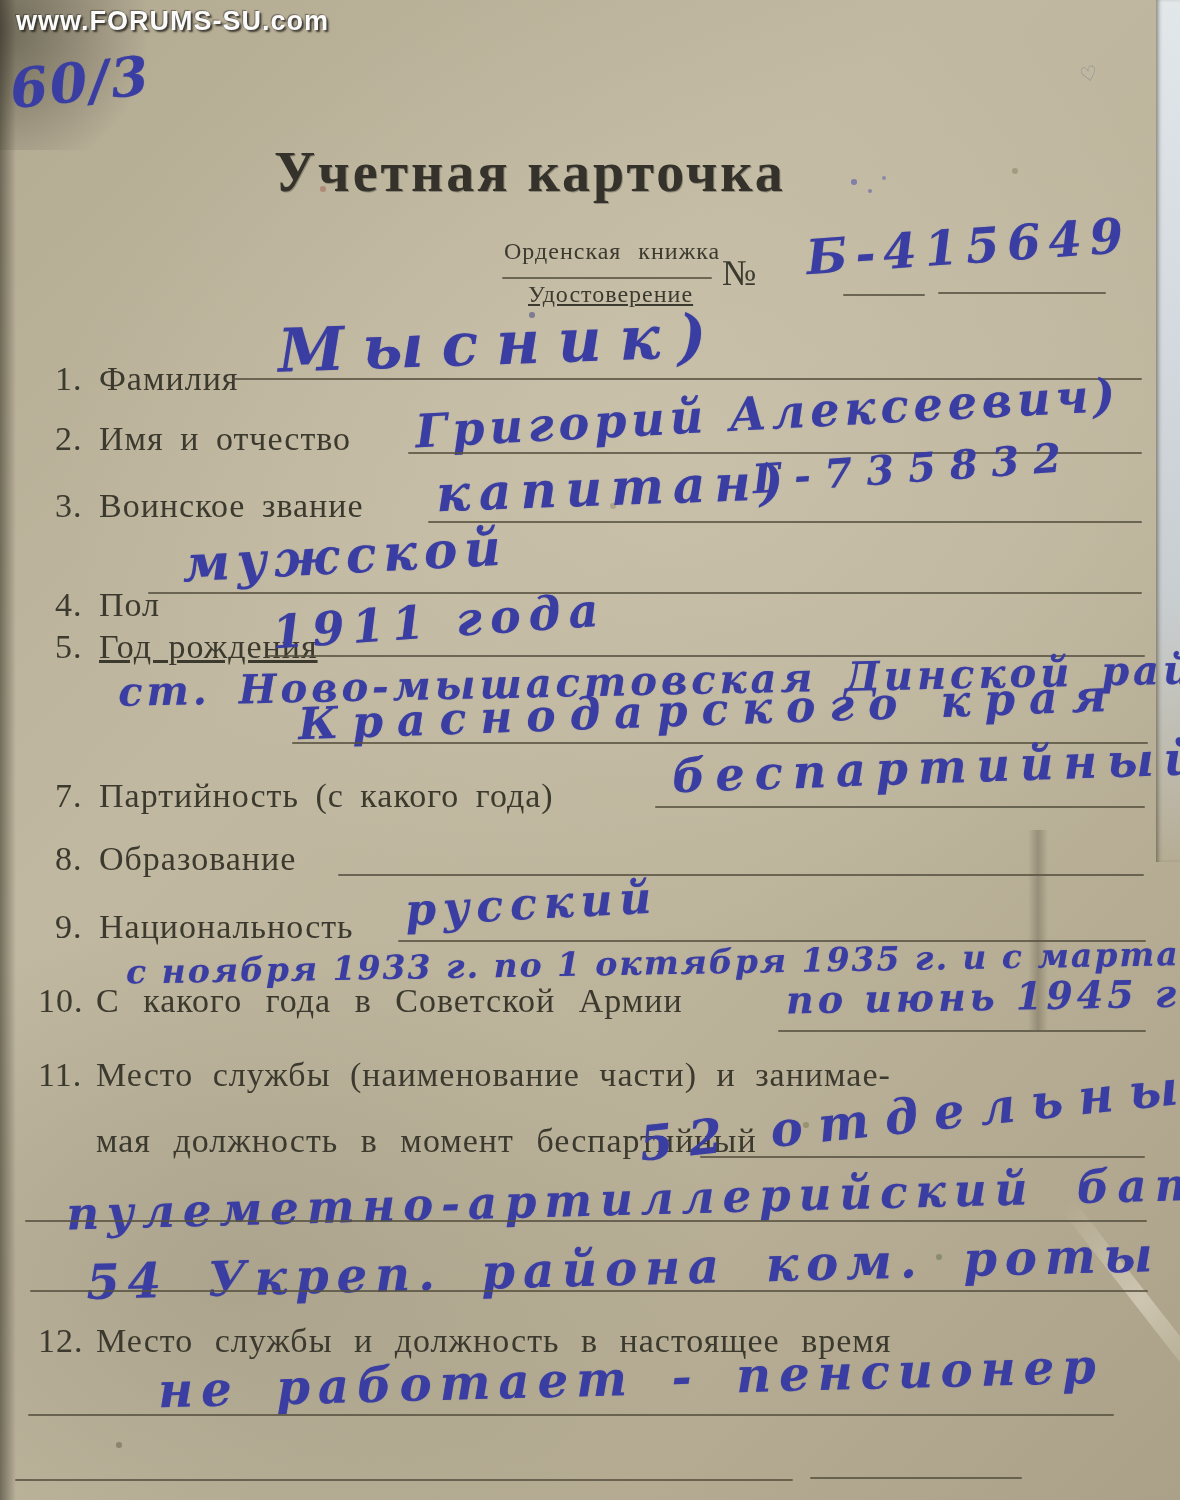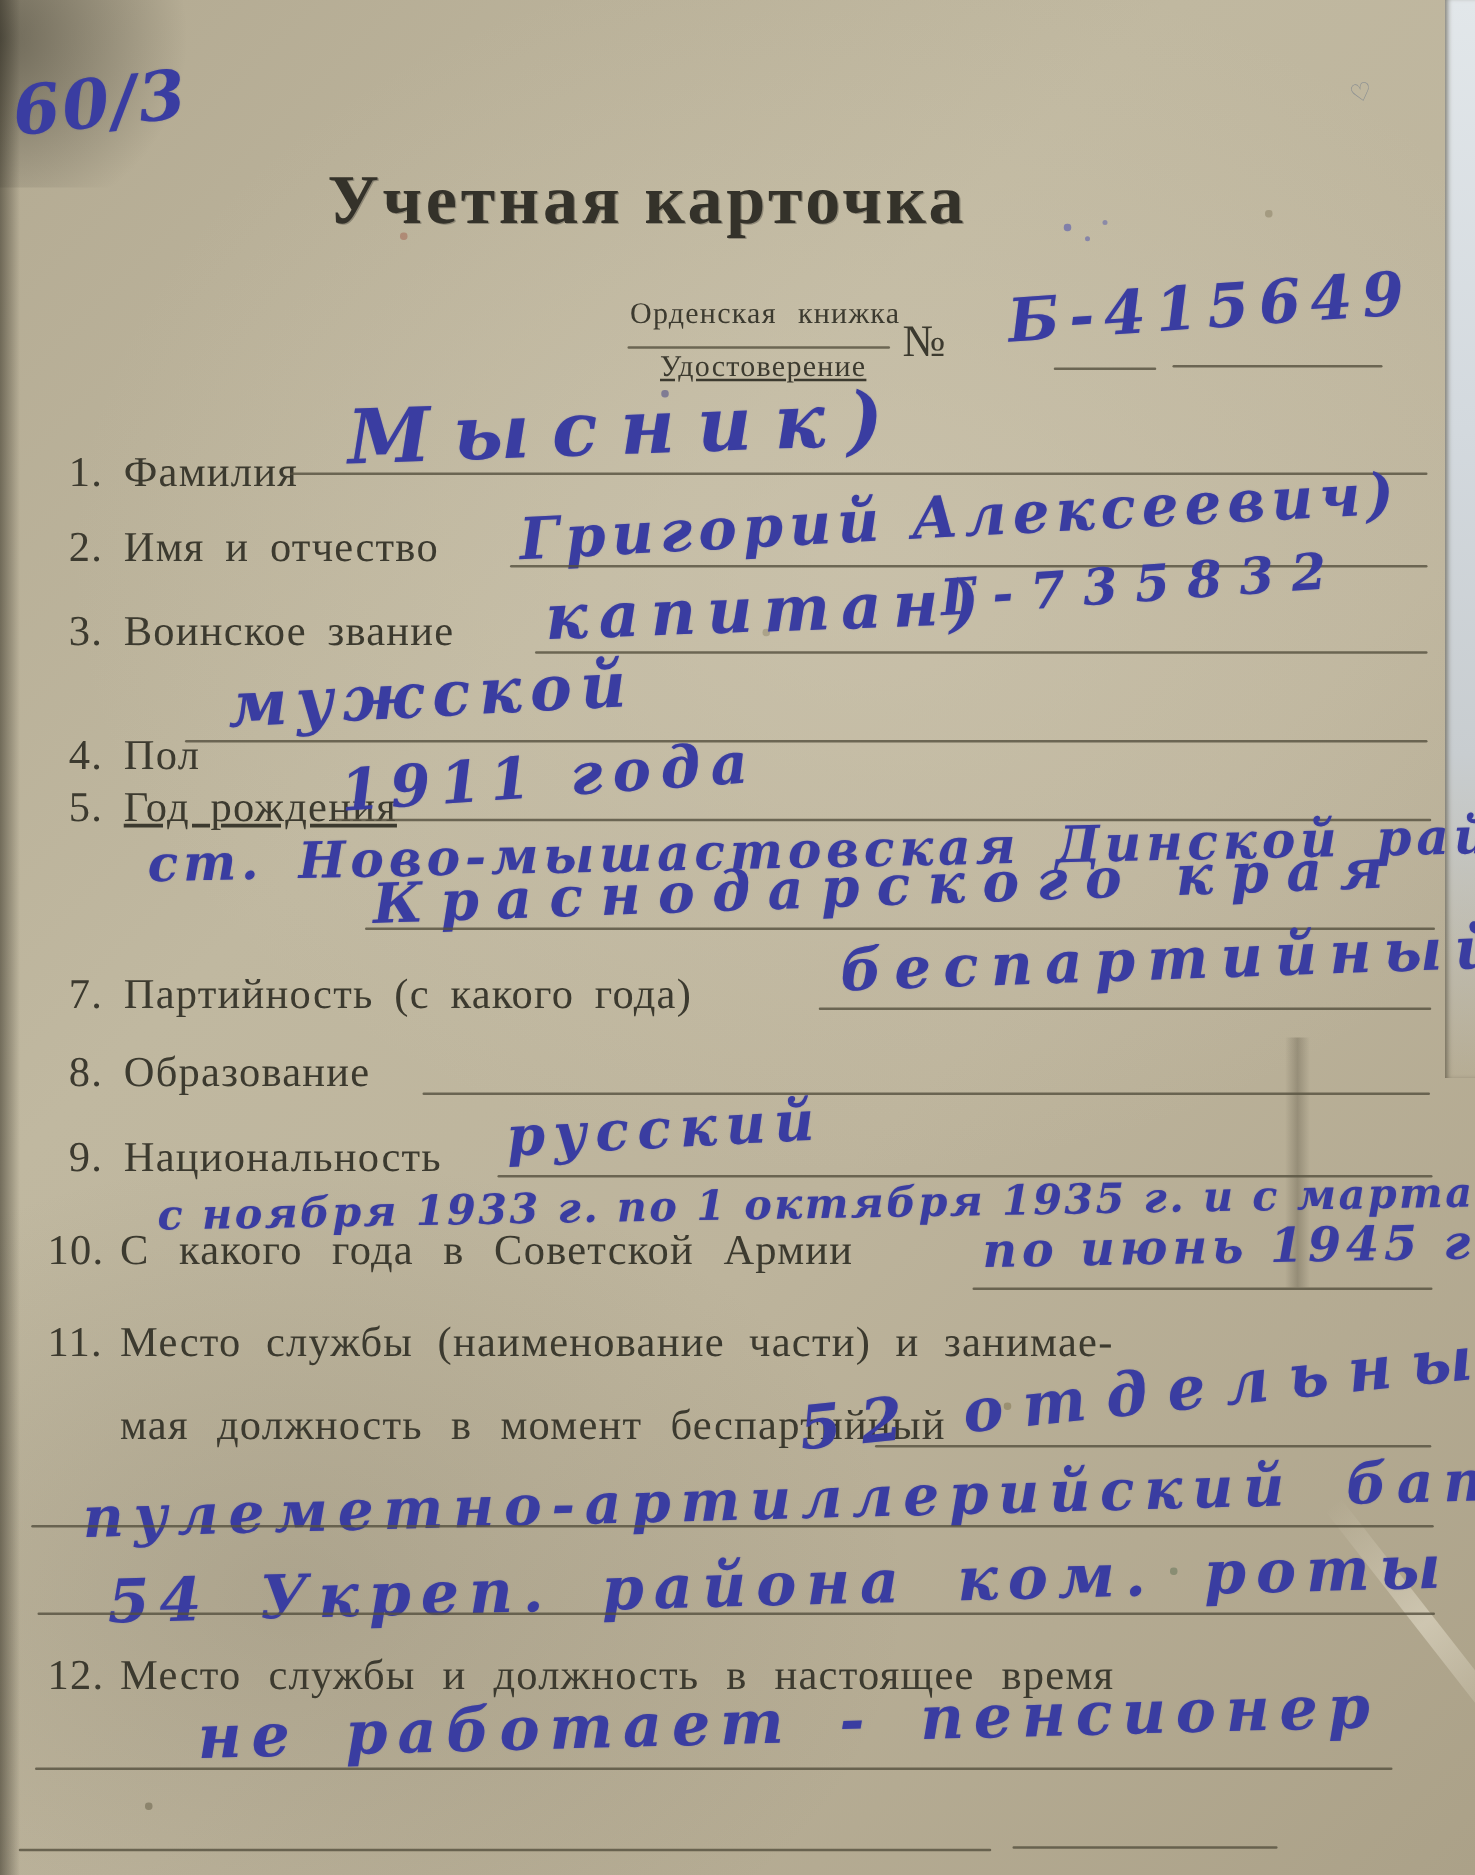--- a/index.html
+++ b/index.html
@@ -13,21 +13,21 @@
   }
   .print{position:absolute;color:#3c3a2f;font-size:34px;letter-spacing:1px;word-spacing:7px;white-space:nowrap;}
   .fnum{display:inline-block;min-width:44px;}
   .hw{
     position:absolute;color:#3a3da1;white-space:nowrap;
     font-family:"DejaVu Serif", serif;font-style:italic;font-weight:bold;
     text-shadow:0 0 1px rgba(58,61,161,.45);
   }
   .line{position:absolute;height:2px;background:#55503f;opacity:.8;border-radius:1px;}
   .title{
-    position:absolute;left:262px;top:128px;margin:0;color:#34322a;
+    position:absolute;left:262px;top:128px;margin:12px;color:#34322a;
     font-size:56px;font-weight:bold;letter-spacing:3px;white-space:nowrap;
     text-shadow:1px 1px 0 rgba(52,50,42,.35);
   }
   .watermark{
     position:absolute;left:16px;top:6px;color:#fbfbfb;
     font-family:"Liberation Sans", sans-serif;font-weight:bold;font-size:27px;letter-spacing:1px;
     text-shadow:2px 2px 2px rgba(45,42,35,.9), -1px -1px 1px rgba(45,42,35,.5);
   }
   .struck{text-decoration:line-through;text-decoration-thickness:4px;text-decoration-color:#3c3a2f;}
   .edge-left{position:absolute;left:0;top:0;width:16px;height:100%;
@@ -63,20 +63,21 @@
 <div class="page">
 
   <div class="edge-right"></div>
   <div class="edge-left"></div>
   <div class="corner-tl"></div>
   <div class="crease-v"></div>
   <div class="crease-d"></div>
   <div class="specks"></div>
   <div class="heart">♡</div>
 
+  <div class="watermark">www.FORUMS-SU.com</div>
   <div class="hw" style="left:10px;top:50px;font-size:54px;letter-spacing:2px;transform:rotate(-6deg);">60/3</div>
   <h1 class="title">Учетная карточка</h1>
 
   <div class="print" style="left:504px;top:238px;font-size:24px;word-spacing:10px;">Орденская книжка</div>
   <div class="line" style="left:502px;top:277px;width:210px;"></div>
   <div class="print struck" style="left:528px;top:281px;font-size:24px;text-decoration:underline;">Удостоверение</div>
   <div class="print" style="left:722px;top:252px;font-size:36px;">№</div>
   <div class="hw" style="left:806px;top:218px;font-size:48px;letter-spacing:8px;transform:rotate(-4deg);">Б-415649</div>
   <div class="line" style="left:843px;top:294px;width:82px;"></div>
   <div class="line" style="left:938px;top:292px;width:168px;"></div>

